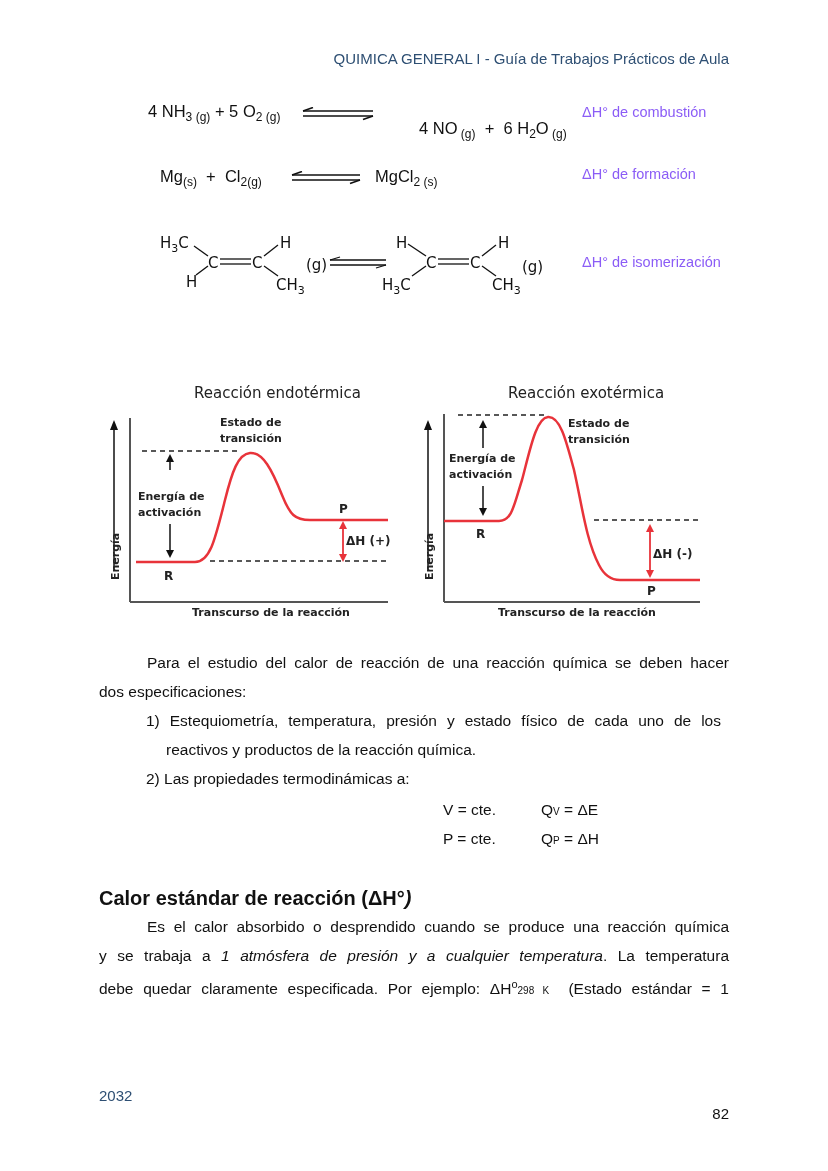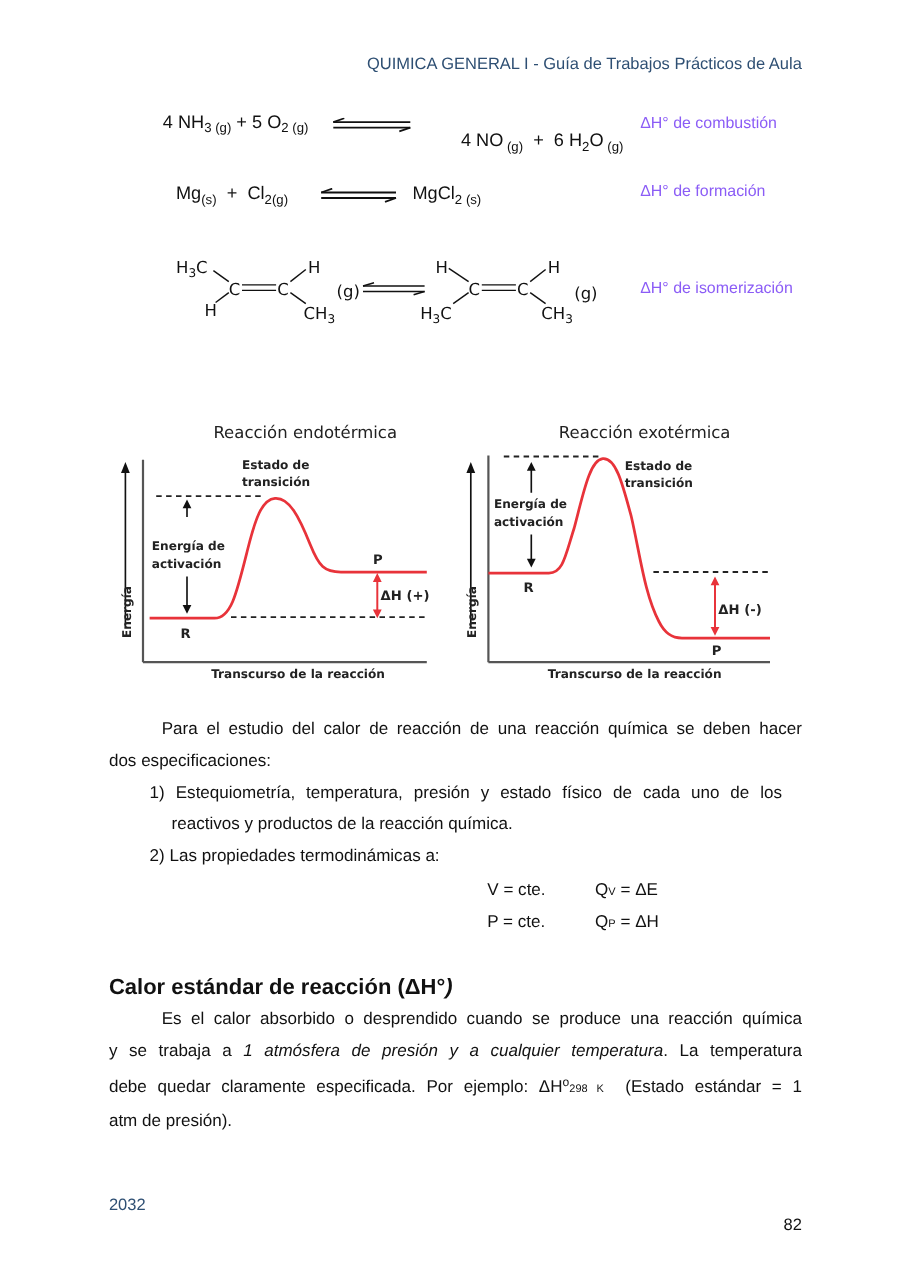--- a/index.html
+++ b/index.html
@@ -144,21 +144,21 @@
     <text x="233" y="185" font-size="12">P</text>
     <text x="239" y="148" font-size="12">ΔH (-)</text>
     <text x="84" y="206">Transcurso de la reacción</text>
   </g>
 </svg>
 
 <div class="abs body-text para" style="top:648px;">
   <div class="indent" style="text-align-last:justify;">Para el estudio del calor de reacción de una reacción química se deben hacer</div>
   <div>dos especificaciones:</div>
 </div>
-<div class="abs body-text" style="left:136px;top:706px;width:575px;">
+<div class="abs body-text" style="left:146px;top:706px;width:575px;">
   <div style="text-align:justify;text-align-last:justify;">1) Estequiometría, temperatura, presión y estado físico de cada uno de los</div>
   <div style="padding-left:20px;">reactivos y productos de la reacción química.</div>
   <div>2) Las propiedades termodinámicas a:</div>
 </div>
 <div class="abs body-text" style="left:443px;top:795px;">
   <span>V = cte.</span>
 </div>
 <div class="abs body-text" style="left:541px;top:795px;">
   <span>Q</span><span style="font-size:10px;">V</span><span> = ΔE</span>
 </div>
@@ -169,17 +169,16 @@
   <span>Q</span><span style="font-size:10px;">P</span><span> = ΔH</span>
 </div>
 
 <div class="abs body-text heading" style="left:99px;top:884px;">
   <span>Calor estándar de reacción (ΔH°</span><span style="font-style:italic;">)</span>
 </div>
 <div class="abs body-text para" style="top:912px;">
   <div class="indent" style="text-align-last:justify;">Es el calor absorbido o desprendido cuando se produce una reacción química</div>
   <div style="text-align-last:justify;"><span>y se trabaja a </span><i>1 atmósfera de presión y a cualquier temperatura</i><span>. La temperatura</span></div>
   <div style="text-align-last:justify;"><span>debe quedar claramente especificada. Por ejemplo: ΔH</span><sup style="font-size:11px;">o</sup><sub style="font-size:10px;vertical-align:0;">298 K</sub><span style="white-space:pre;">  (Estado estándar = 1</span></div>
-  <div>atm de presión).</div>
 </div>
 
 <div class="abs footer-year">2032</div>
 <div class="abs page-num">82</div>
 
 </body></html>

